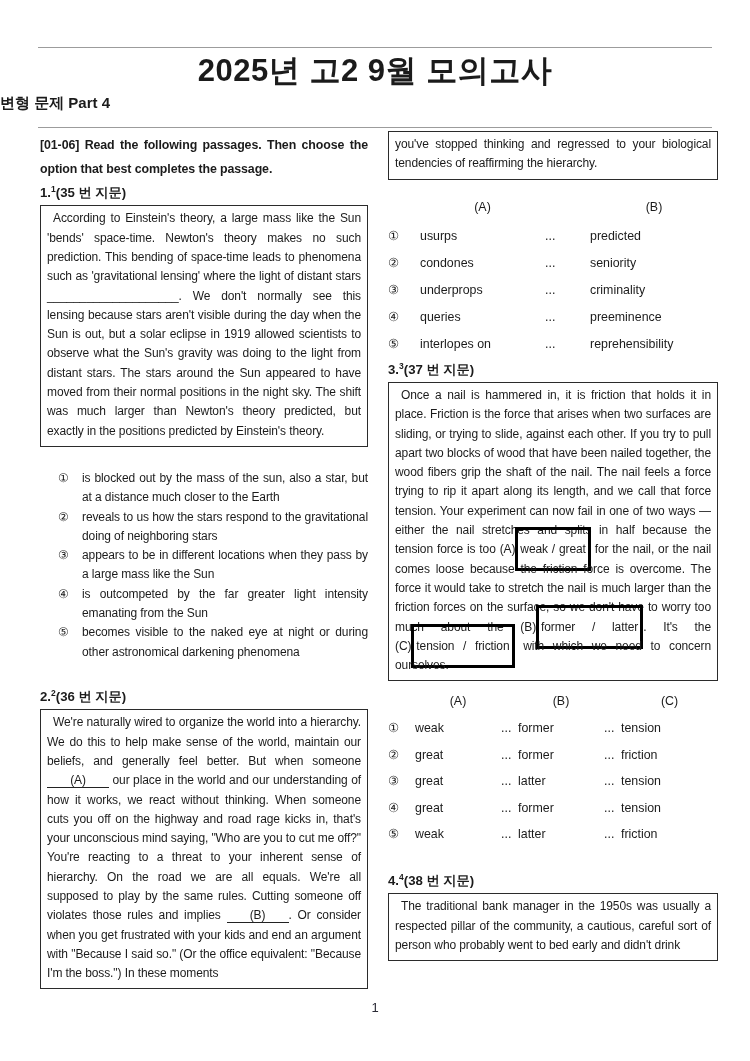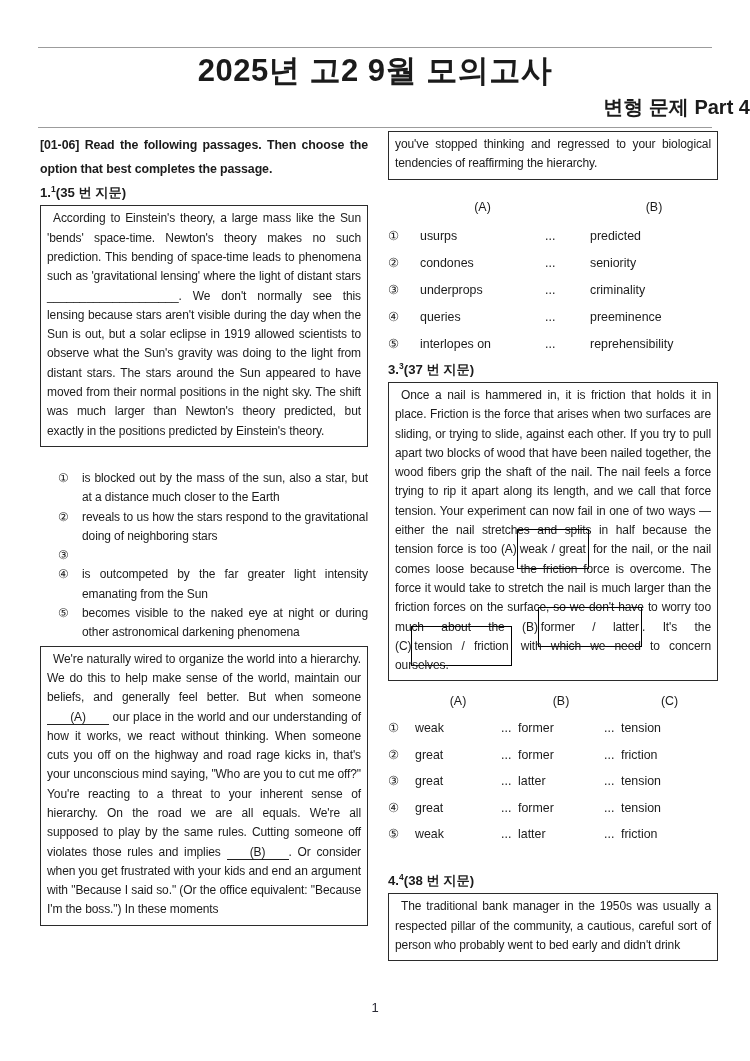--- a/index.html
+++ b/index.html
@@ -15,21 +15,21 @@
   }
   .rule { position: absolute; left: 38px; width: 674px; border-top: 1.6px solid #9c9c9c; }
   .rule-top { top: 47px; }
   .rule-mid { top: 127px; }
   .doc-title {
     position: absolute; top: 50px; left: 0; width: 100%;
     text-align: center; font-size: 31px; font-weight: 800; letter-spacing: 0.5px;
   }
   .doc-subtitle {
     position: absolute; top: 94px; left: 0; width: 100%;
-    text-align: right; font-size: 20px; font-weight: 800;
+    text-align: left; font-size: 15px; font-weight: 800;
   }
   .col { position: absolute; }
   .col-left  { left: 40px;  top: 133px; width: 328px; }
   .col-right { left: 388px; top: 131px; width: 330px; }
 
   .instructions {
     font-weight: bold; font-size: 12.4px; line-height: 24px;
     text-align: justify; letter-spacing: -0.1px;
   }
   .q-heading { font-weight: bold; font-size: 13.2px; margin-top: 3px; }
@@ -39,21 +39,21 @@
     border: 1.4px solid #2b2b2b;
     padding: 3px 6px 5px 6px;
     font-size: 12px; line-height: 19.3px; letter-spacing: -0.1px;
     text-align: justify; text-indent: 6px;
   }
   .no-indent { text-indent: 0; }
   .passage-box .blank {
     display: inline-block; min-width: 62px; text-indent: 0;
     border-bottom: 1px solid #222; text-align: center; line-height: 14px;
   }
-  .passage-box .boxed { border: 1px solid #000000; padding: 12px 2px; white-space: nowrap; }
+  .passage-box .boxed { border: 3px solid #000000; padding: 12px 2px; white-space: nowrap; }
 
   .options-list { margin-top: 22px; }
   .option { display: flex; padding-left: 18px; font-size: 12px; line-height: 19.3px; }
   .opt-num { flex: 0 0 24px; }
   .opt-text { flex: 1; text-align: justify; letter-spacing: -0.1px; }
 
   .mt-q2 { margin-top: 26px; }
   .mt-box { margin-top: 3px; }
 
   .choice-table2 { margin-top: 20px; font-size: 12.4px; }
@@ -101,31 +101,33 @@
       <div class="option">
         <span class="opt-num">①</span>
         <span class="opt-text">is blocked out by the mass of the sun, also a star, but at a distance much closer to the Earth</span>
       </div>
       <div class="option">
         <span class="opt-num">②</span>
         <span class="opt-text">reveals to us how the stars respond to the gravitational doing of neighboring stars</span>
       </div>
       <div class="option">
         <span class="opt-num">③</span>
+        <span class="opt-text">appears to be in different locations when they pass by a large mass like the Sun</span>
       </div>
       <div class="option">
         <span class="opt-num">④</span>
         <span class="opt-text">is outcompeted by the far greater light intensity emanating from the Sun</span>
       </div>
       <div class="option">
         <span class="opt-num">⑤</span>
         <span class="opt-text">becomes visible to the naked eye at night or during other astronomical darkening phenomena</span>
       </div>
     </div>
 
+    <div class="q-heading mt-q2"><span>2.</span><sup>2</sup><span>(36 번 지문)</span></div>
 
     <div class="passage-box mt-box"><span>We're naturally wired to organize the world into a hierarchy. We do this to help make sense of the world, maintain our beliefs, and generally feel better. But when someone </span><span class="blank">(A)</span><span> our place in the world and our understanding of how it works, we react without thinking. When someone cuts you off on the highway and road rage kicks in, that's your unconscious mind saying, "Who are you to cut me off?" You're reacting to a threat to your inherent sense of hierarchy. On the road we are all equals. We're all supposed to play by the same rules. Cutting someone off violates those rules and implies </span><span class="blank">(B)</span><span>. Or consider when you get frustrated with your kids and end an argument with "Because I said so." (Or the office equivalent: "Because I'm the boss.") In these moments</span></div>
 
   </div>
 
   <div class="col col-right">
 
     <div class="passage-box no-indent">you've stopped thinking and regressed to your biological tendencies of reaffirming the hierarchy.</div>
 
     <div class="choice-table2">

